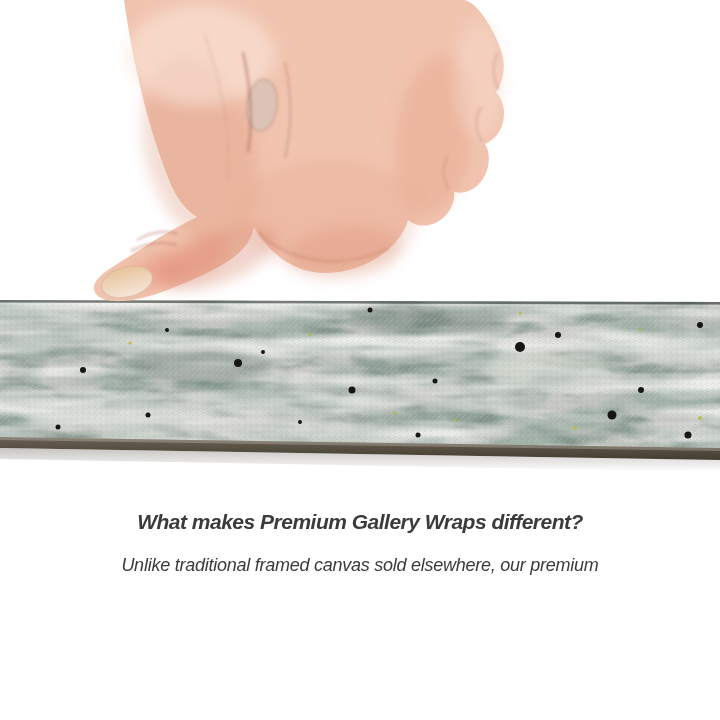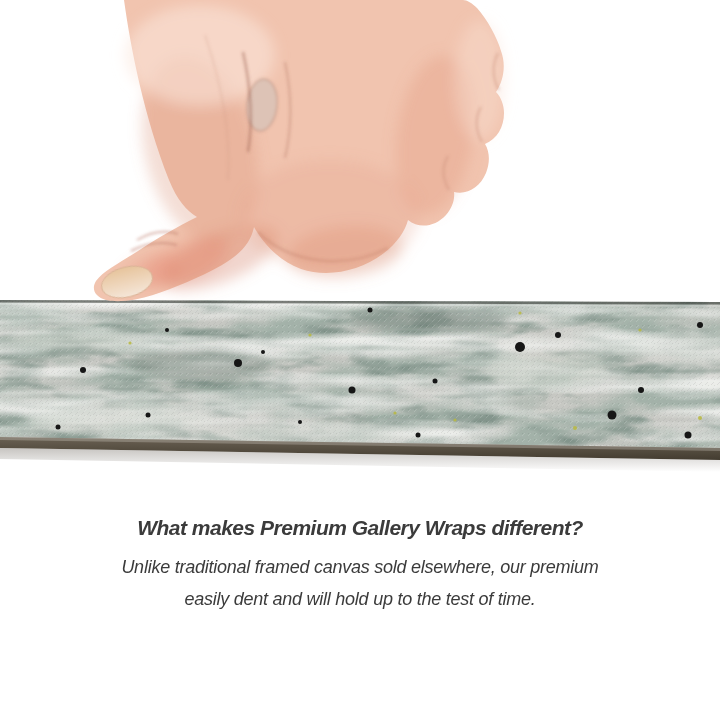--- a/index.html
+++ b/index.html
@@ -9,25 +9,25 @@
     font-family:"Liberation Sans",sans-serif;
   }
   .hand-svg{position:absolute;top:0;left:0;z-index:3;display:block;}
   .canvas-svg{position:absolute;top:295px;left:0;z-index:2;display:block;}
   .text-block{
     position:absolute;top:503px;left:0;width:100%;z-index:1;
     text-align:center;font-style:italic;
     color:var(--text,#3b3b3b);
   }
   .headline{
-    font-size:21px;font-weight:700;line-height:34px;margin:8px;
+    font-size:21px;font-weight:700;line-height:34px;margin:2px;
     letter-spacing:-0.5px;
   }
   .body-line{
-    font-size:18px;font-weight:400;line-height:28px;margin:4px;
+    font-size:18px;font-weight:400;line-height:28px;margin:12px;
     letter-spacing:-0.25px;
   }
   .skin-base{fill:var(--skin-base,#f1c4af);}
   .splat{fill:var(--splatter-black,#161616);}
   .speck{fill:var(--speck-yellow,#b8b93f);opacity:.85;}
 </style>
 </head>
 <body>
 
 <div class="stage">
@@ -189,16 +189,15 @@
       <path d="M 499,90 C 492,78 492,64 498,53" stroke="rgba(200,140,120,0.45)" stroke-width="2"></path>
       <path d="M 205,35 C 222,85 231,135 228,180" stroke="rgba(205,150,130,0.30)" stroke-width="1.5"></path>
     </g>
 
     <ellipse cx="127" cy="282" rx="26" ry="15" transform="rotate(-14 127 282)" fill="url(#nailGrad)" stroke="#d9b396" stroke-width="1"></ellipse>
   </svg>
 
   <div class="text-block">
     <h2 class="headline">What makes Premium Gallery Wraps different?</h2>
     <p class="body-line">Unlike traditional framed canvas sold elsewhere, our premium</p>
-    <p class="body-line">easily dent and will hold up to the test of time.</p>
   </div>
 
 </div>
 
 </body></html>

